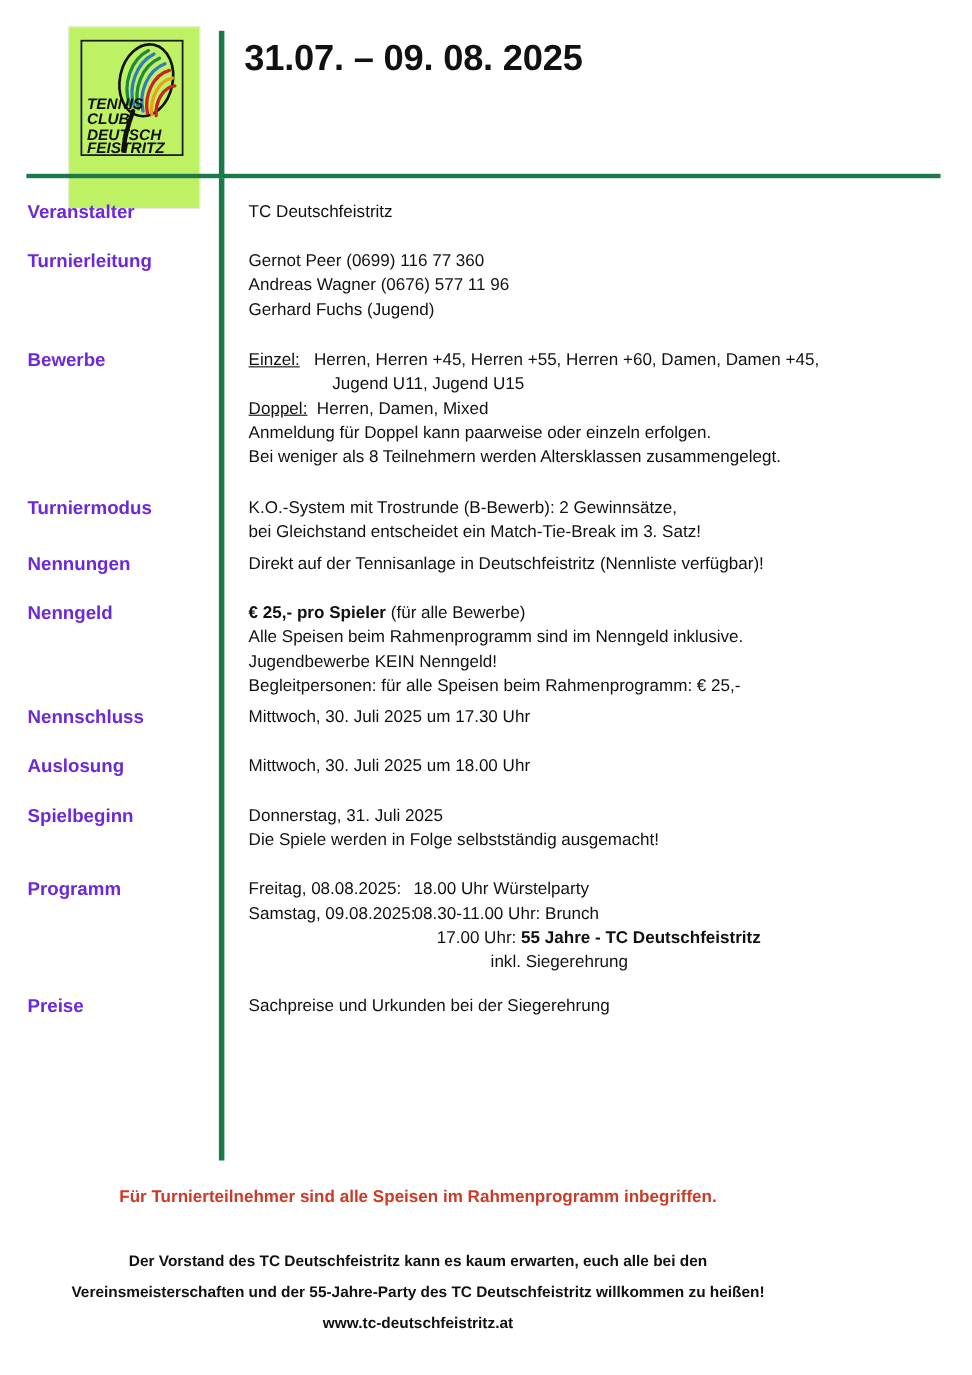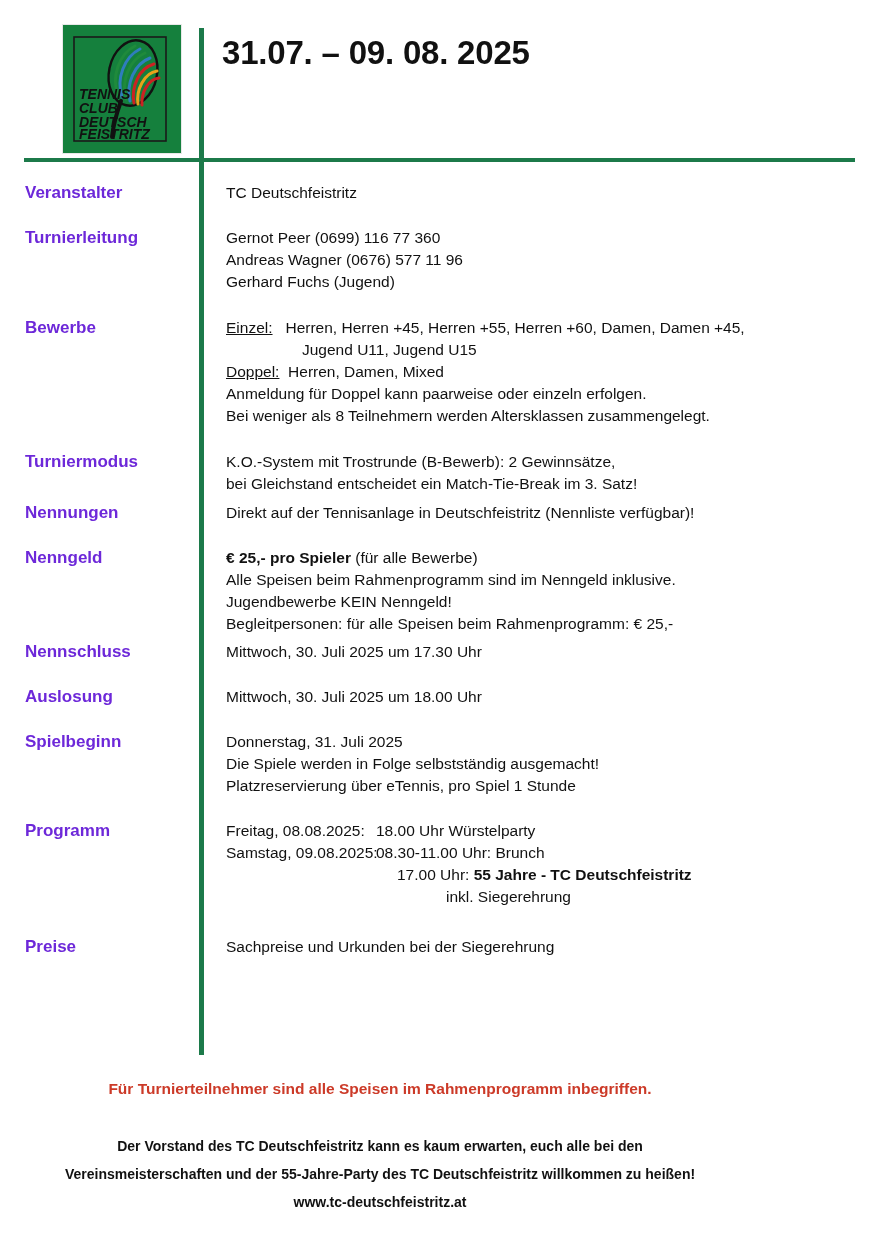--- a/index.html
+++ b/index.html
@@ -21,22 +21,22 @@
   
   #header {
     position: absolute;
     left: 0; top: 0;
     width: 884px; height: 162px;
   }
 
   #logo-box {
     position: absolute;
     left: 62px; top: 24px;
-    width: 120px; height: 130px;
-    background: #15803d;
+    width: 120px; height: 166px;
+    background: #bef264;
     border: 1px solid #e8e8e8;
   }
   #logo-inner {
     position: absolute;
     left: 8px; top: 8px;
     width: 104px; height: 114px;
   }
   #logo-svg { display: block; width: 104px; height: 114px; }
 
   #header-vline {
@@ -248,35 +248,34 @@
     <div class="row-content">
       <span class="line">Mittwoch, 30. Juli 2025 um 18.00 Uhr</span>
     </div>
   </div>
 
   <div class="row" style="margin-top:23px;">
     <div class="row-label">Spielbeginn</div>
     <div class="row-content">
       <span class="line">Donnerstag, 31. Juli 2025</span>
       <span class="line">Die Spiele werden in Folge selbstständig ausgemacht!</span>
-      <span class="line">Platzreservierung über eTennis, pro Spiel 1 Stunde</span>
     </div>
   </div>
 
   <div class="row" style="margin-top:23px;">
     <div class="row-label">Programm</div>
     <div class="row-content">
       <span class="prog-line"><span class="prog-day">Freitag, 08.08.2025:</span><span class="prog-time">18.00 Uhr Würstelparty</span></span>
       <span class="prog-line"><span class="prog-day">Samstag, 09.08.2025:</span><span class="prog-time">08.30-11.00 Uhr: Brunch</span></span>
       <span class="prog-line" style="padding-left:171px;"><span>17.00 Uhr: </span><span class="b">55 Jahre - TC Deutschfeistritz</span></span>
       <span class="prog-line" style="padding-left:220px;"><span>inkl. Siegerehrung</span></span>
     </div>
   </div>
 
-  <div class="row" style="margin-top:28px;">
+  <div class="row" style="margin-top:18px;">
     <div class="row-label">Preise</div>
     <div class="row-content">
       <span class="line">Sachpreise und Urkunden bei der Siegerehrung</span>
     </div>
   </div>
 
 </div>
 
 <div id="footer">
   <div class="foot-red">Für Turnierteilnehmer sind alle Speisen im Rahmenprogramm inbegriffen.</div>

